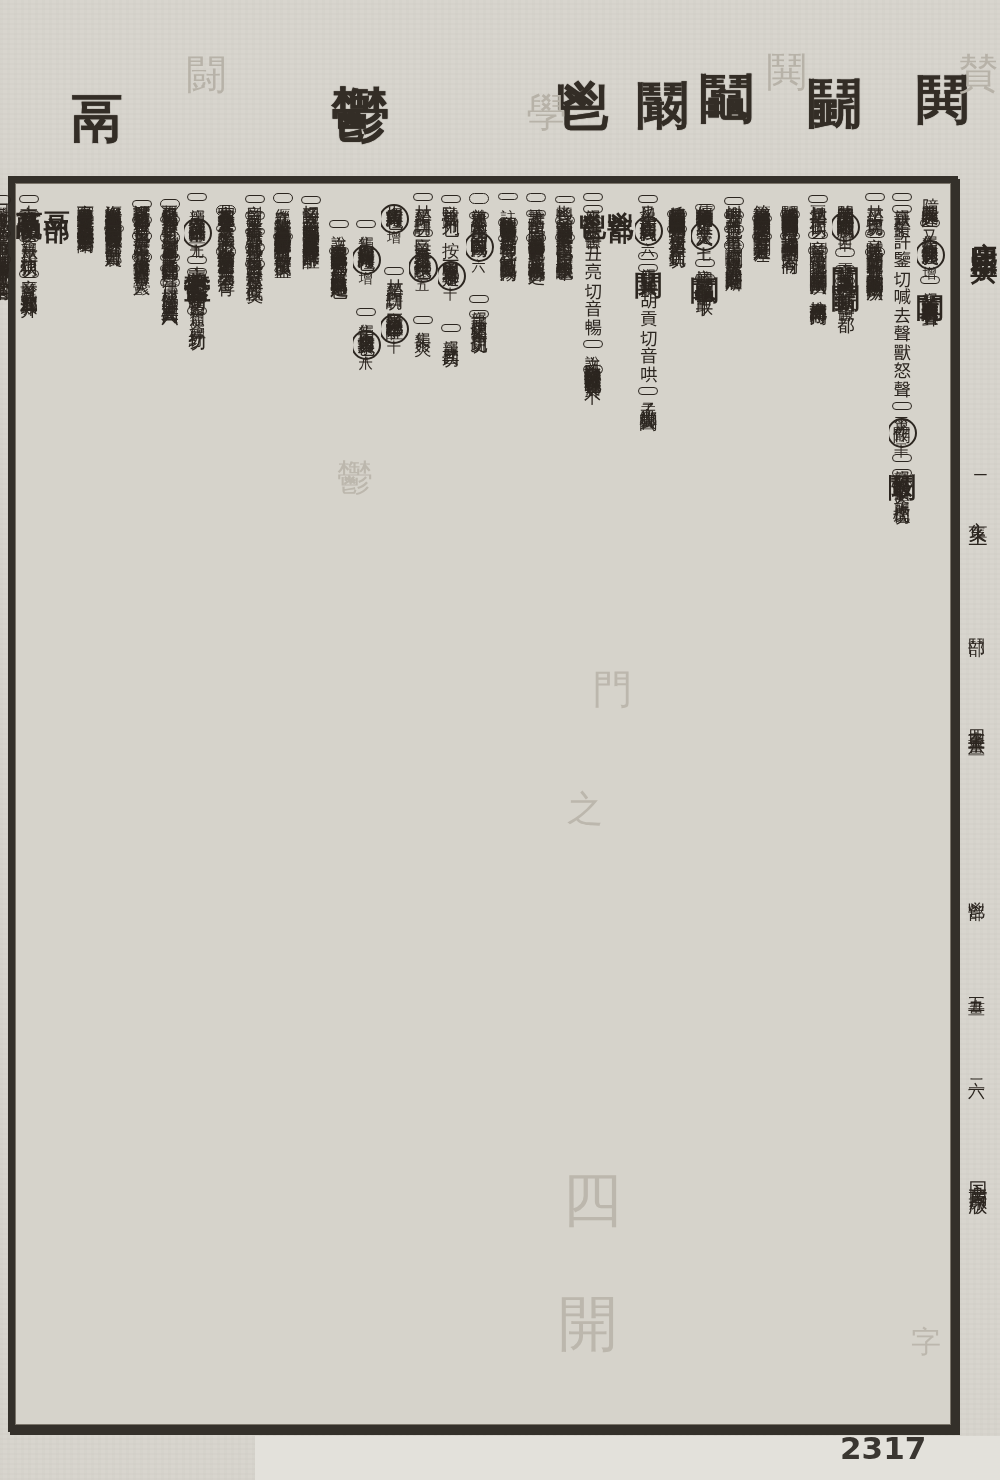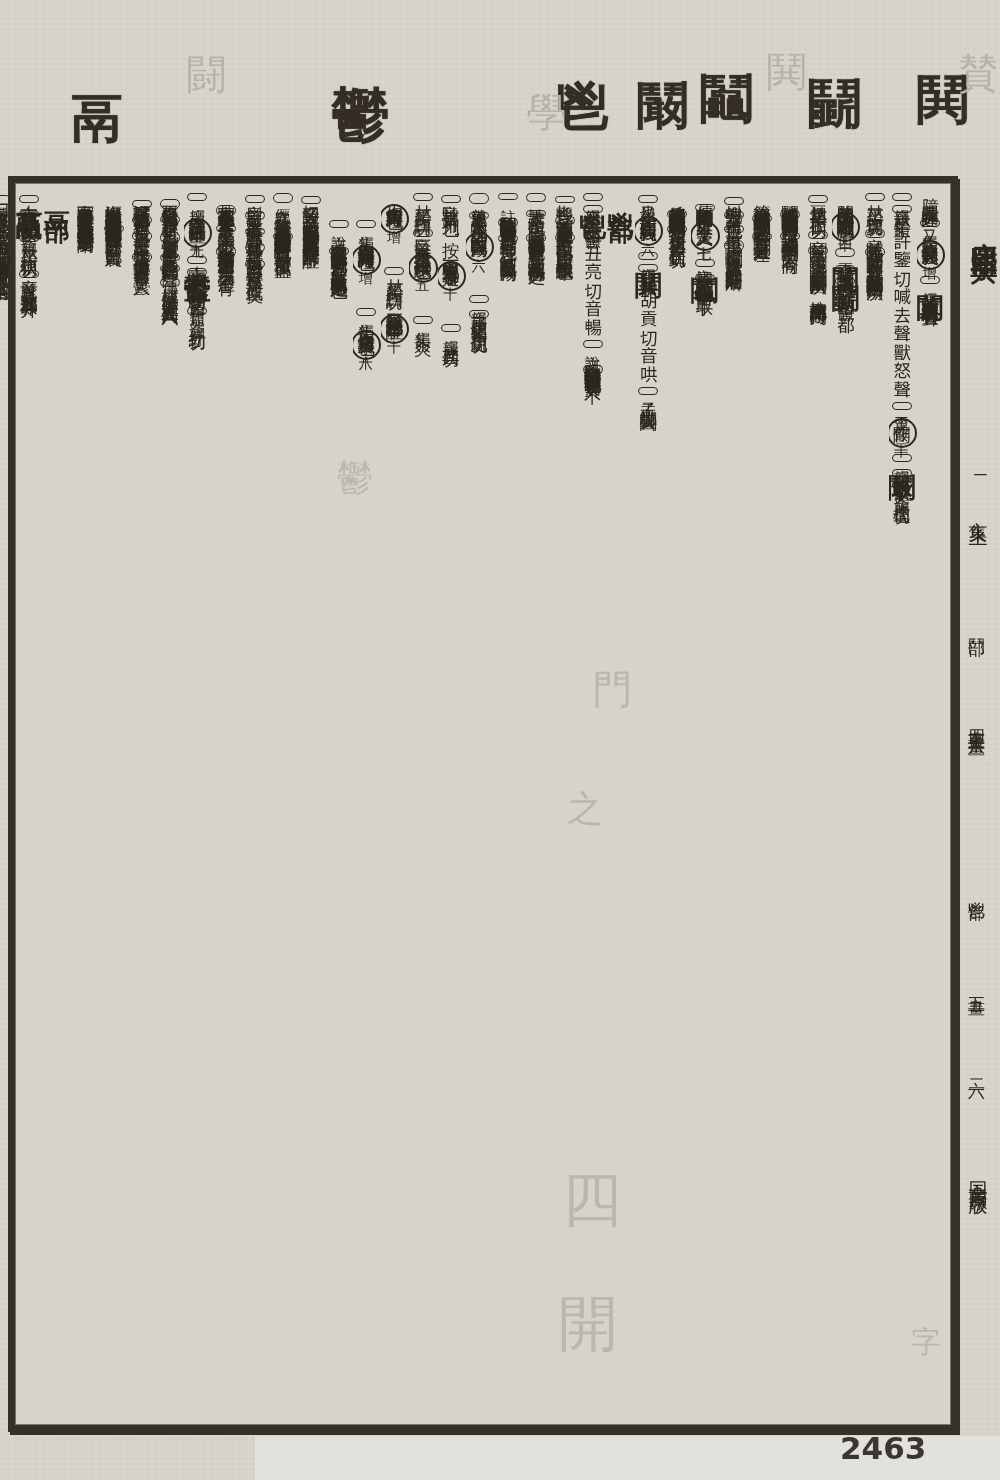--- a/index.html
+++ b/index.html
@@ -143,20 +143,20 @@
   <div class="m-item m-vol">亥集上</div>
   <div class="m-item m-rad">鬥部</div>
   <div class="m-item m-range">四畫至十八畫</div>
   <div class="m-item m-rad2">鬯部</div>
   <div class="m-item m-strokes2">五畫</div>
   <div class="m-item m-folio">二六</div>
   <div class="m-item m-edition">同文書局原版</div>
 </div>
 
 <div class="bottom-band"></div>
-<div class="page-num">2463</div>
+<div class="page-num">2317</div>
 
 <span class="ghost" style="left: 552px; top: 1130px; font-size: 60px;">四</span>
 <span class="ghost" style="left: 548px; top: 1250px; font-size: 60px;">開</span>
 <span class="ghost" style="left: 586px; top: 640px; font-size: 40px;">門</span>
 <span class="ghost" style="left: 330px; top: 430px; font-size: 36px;">鬱</span>
 <span class="ghost" style="left: 560px; top: 760px; font-size: 36px;">之</span>
 <span class="ghost" style="left: 905px; top: 1300px; font-size: 30px;">字</span>
 
 </body></html>

